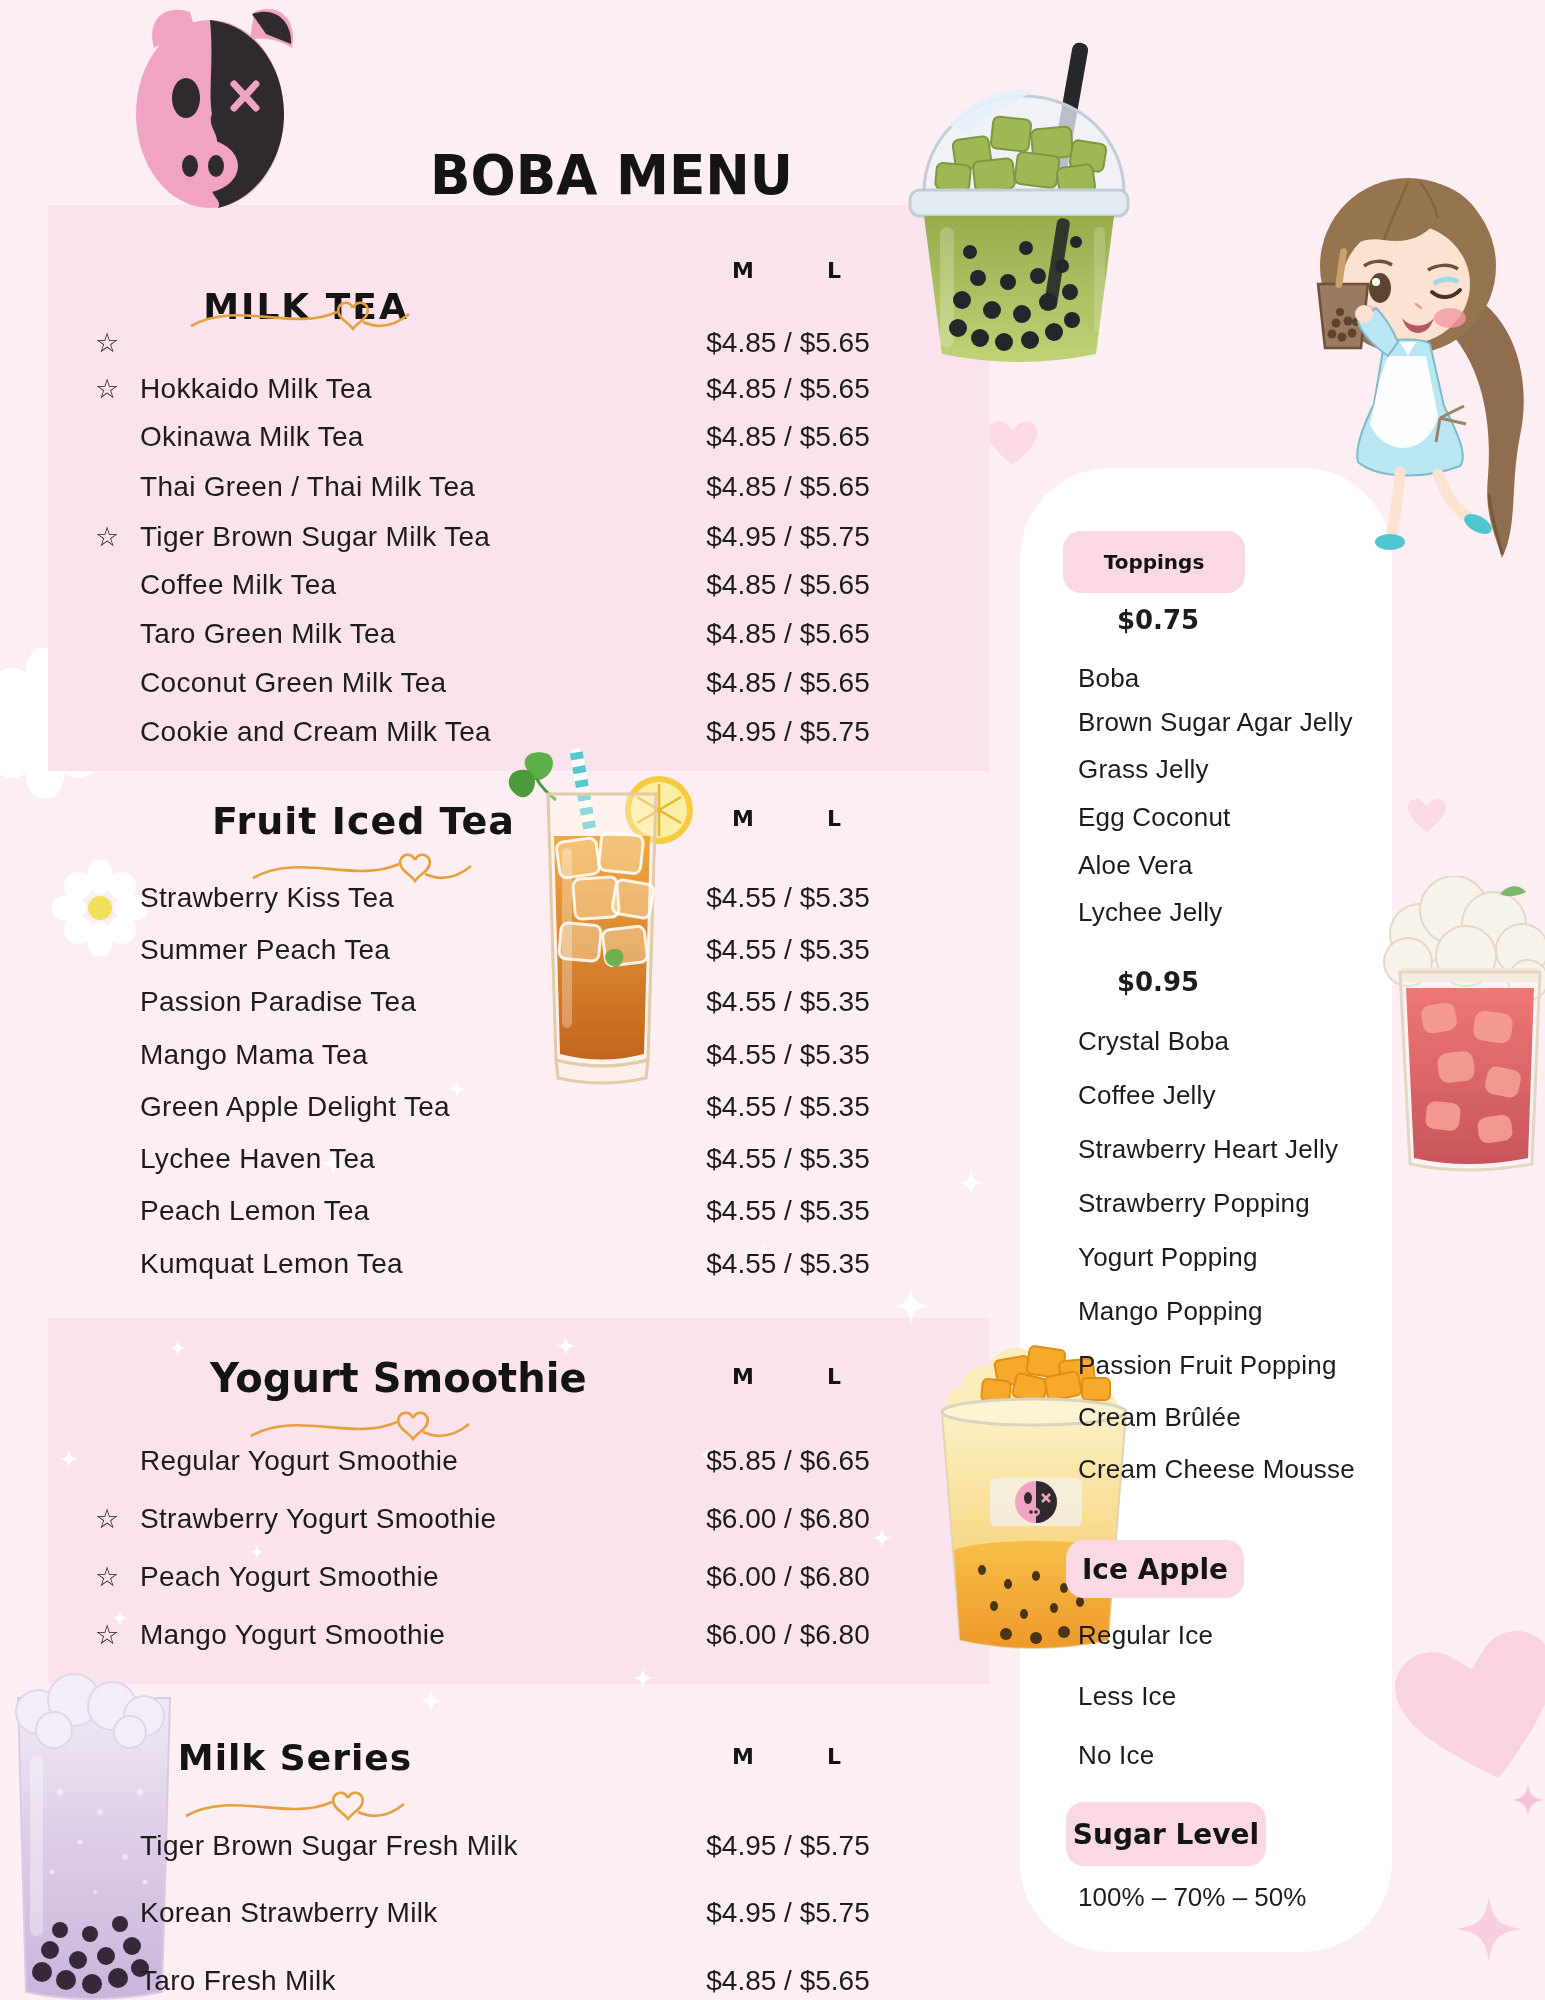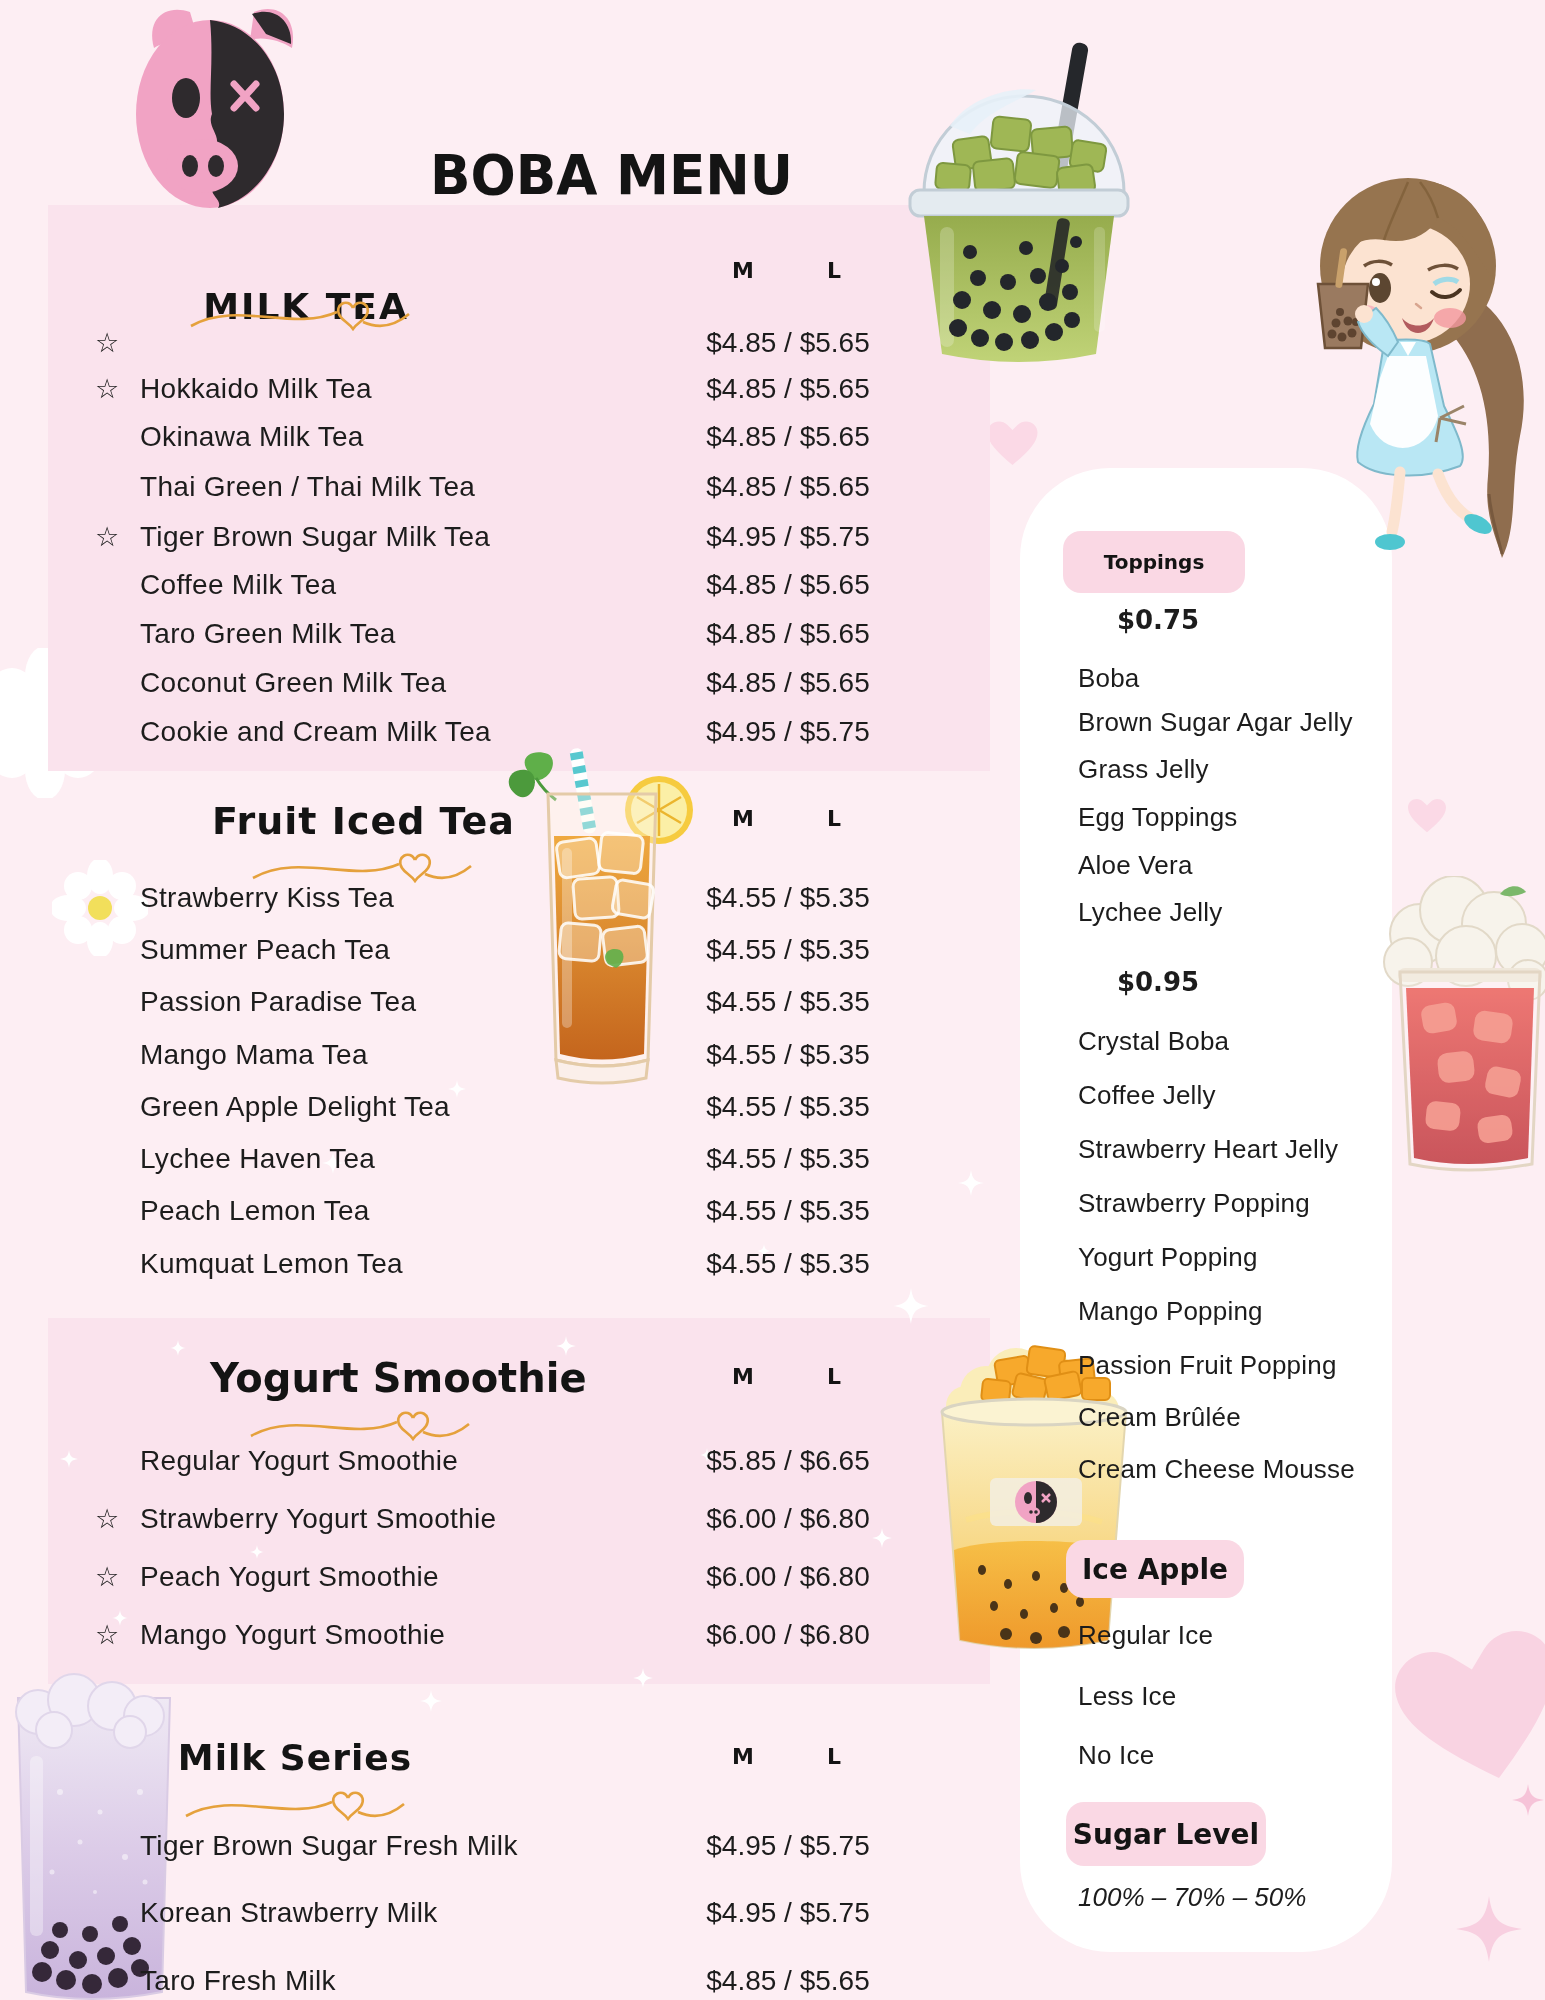--- a/index.html
+++ b/index.html
@@ -17,21 +17,21 @@
         width:36px;text-align:center;color:#141414;}
   .row{position:absolute;left:88px;width:800px;height:36px;font-size:28px;display:flex;align-items:center;}
   .row .star{position:absolute;left:-6px;width:50px;text-align:center;font-size:27px;color:#222;}
   .row .lbl{margin-left:52px;white-space:nowrap;letter-spacing:.3px;}
   .row .price{position:absolute;left:602px;width:196px;text-align:center;white-space:nowrap;}
   .pill{position:absolute;background:#FAD8E4;border-radius:18px;display:flex;align-items:center;
         justify-content:center;font-family:"DejaVu Sans",sans-serif;font-weight:800;color:#141414;white-space:nowrap;}
   .topitem,.opt{position:absolute;left:1078px;font-size:26px;white-space:nowrap;letter-spacing:.2px;text-align:right;}
   .tierprice{position:absolute;left:1093px;width:130px;text-align:center;
         font-family:"DejaVu Sans",sans-serif;font-weight:700;font-size:26px;}
-  .sugarval{position:absolute;left:1078px;font-size:26px;white-space:nowrap;font-style:italic;}
+  .sugarval{position:absolute;left:1078px;font-size:26px;white-space:nowrap;}
   svg{display:block;}
 </style>
 </head>
 <body>
 
 <div class="page">
 
   <svg width="0" height="0" style="position:absolute">
     <defs>
       <path id="swoosh-path" d="M6,34 C52,8 108,40 152,20" fill="none" stroke="#E5A13C" stroke-width="2.6"></path>
@@ -554,21 +554,21 @@
         <span class="price">$4.85 / $5.65</span>
       </div>
   </div>
 
   <div>
     <div class="pill" style="left:1063px;top:531px;width:182px;height:62px;font-size:20px;">Toppings</div>
     <div class="tierprice" style="top:605px">$0.75</div>
     <div class="topitem" style="top:663px">Boba</div>
     <div class="topitem" style="top:707px">Brown Sugar Agar Jelly</div>
     <div class="topitem" style="top:754px">Grass Jelly</div>
-    <div class="topitem" style="top:802px">Egg Toppings</div>
+    <div class="topitem" style="top:802px">Egg Coconut</div>
     <div class="topitem" style="top:850px">Aloe Vera</div>
     <div class="topitem" style="top:897px">Lychee Jelly</div>
     <div class="tierprice" style="top:967px">$0.95</div>
     <div class="topitem" style="top:1026px">Crystal Boba</div>
     <div class="topitem" style="top:1080px">Coffee Jelly</div>
     <div class="topitem" style="top:1134px">Strawberry Heart Jelly</div>
     <div class="topitem" style="top:1188px">Strawberry Popping</div>
     <div class="topitem" style="top:1242px">Yogurt Popping</div>
     <div class="topitem" style="top:1296px">Mango Popping</div>
     <div class="topitem" style="top:1350px">Passion Fruit Popping</div>

